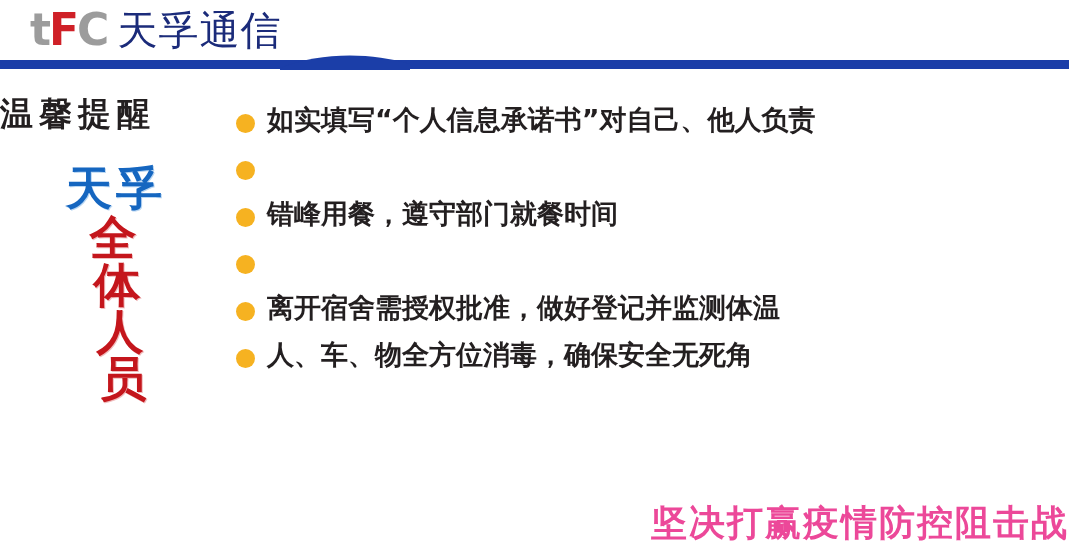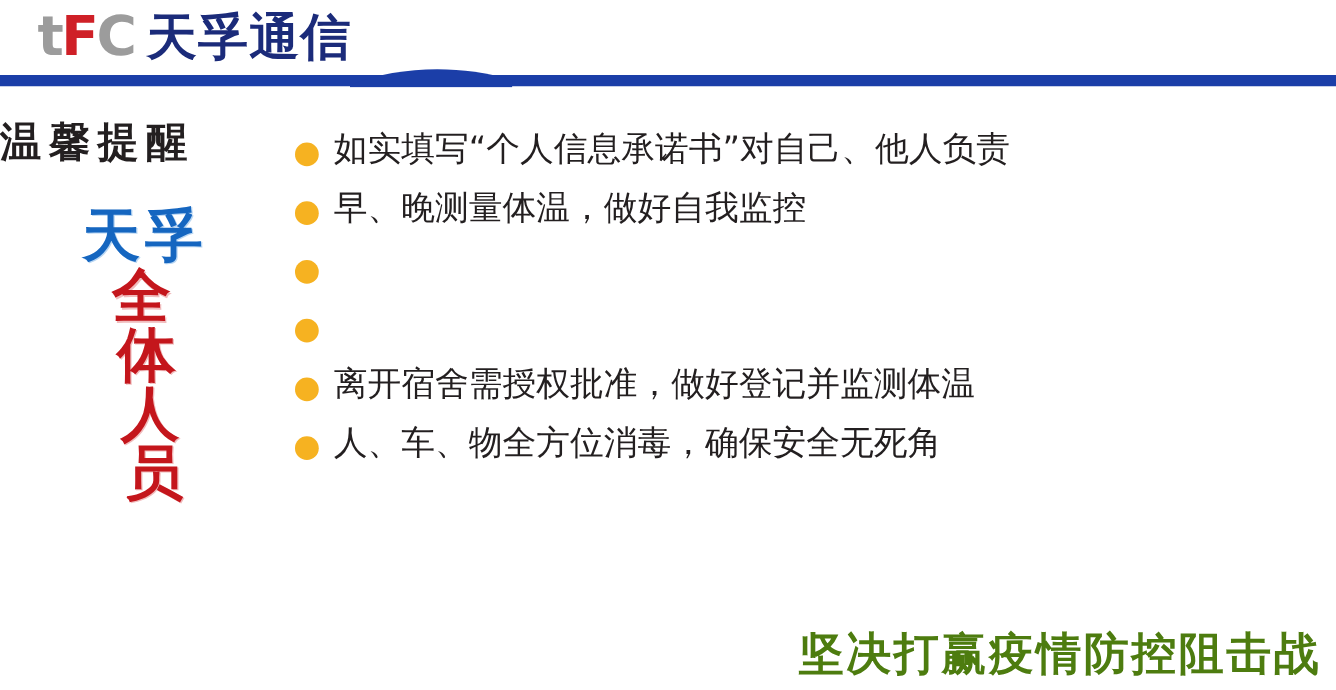--- a/index.html
+++ b/index.html
@@ -37,21 +37,21 @@
     color: #9a9a9a;
     position: relative;
     font-family: "DejaVu Sans", sans-serif;
   }
   .logo-mark .c1 { color: #9c9c9c; }
   .logo-mark .f1 { color: #cf2027; }
   .logo-mark .c2 { color: #9c9c9c; }
   .logo-text {
     margin-left: 10px;
     font-size: 40px;
-    font-weight: bold;
+    font-weight: normal;
     color: #1b2b7a;
     line-height: 1;
     letter-spacing: 1px;
     font-family: "DejaVu Sans", sans-serif;
   }
 
   
   .divider {
     position: absolute;
     left: 0; top: 60px;
@@ -129,35 +129,35 @@
     width: 19px;
     height: 19px;
     border-radius: 50%;
     background: #f6b221;
     flex: 0 0 auto;
     margin-top: 10px;
     margin-right: 12px;
   }
   .bullet-text {
     font-size: 27px;
-    font-weight: normal;
+    font-weight: bold;
     color: #231f20;
     line-height: 1.15;
     white-space: nowrap;
     font-family: "DejaVu Sans", sans-serif;
   }
 
   
   .slogan {
     position: absolute;
-    right: 12px;
+    right: 0;
     bottom: 4px;
     font-size: 36px;
     font-weight: bold;
-    color: #4d7c0f;
+    color: #ec4899;
     letter-spacing: 2px;
     font-family: "DejaVu Serif", serif;
   }
 </style>
 </head>
 <body>
 
 <div class="header">
   <div class="logo-block">
     <div class="logo-mark">
@@ -187,24 +187,24 @@
   </div>
 </div>
 
 <div class="bullet-list">
   <div class="bullet-row">
     <div class="bullet-dot"></div>
     <div class="bullet-text">如实填写“个人信息承诺书”对自己、他人负责</div>
   </div>
   <div class="bullet-row">
     <div class="bullet-dot"></div>
-    <div class="bullet-text">早、晚测量体温，做好自我监控</div>
-  </div>
-  <div class="bullet-row">
-    <div class="bullet-dot"></div>
+  </div>
+  <div class="bullet-row">
+    <div class="bullet-dot"></div>
+    <div class="bullet-text">错峰用餐，遵守部门就餐时间</div>
   </div>
   <div class="bullet-row">
     <div class="bullet-dot"></div>
   </div>
   <div class="bullet-row">
     <div class="bullet-dot"></div>
     <div class="bullet-text">离开宿舍需授权批准，做好登记并监测体温</div>
   </div>
   <div class="bullet-row">
     <div class="bullet-dot"></div>

